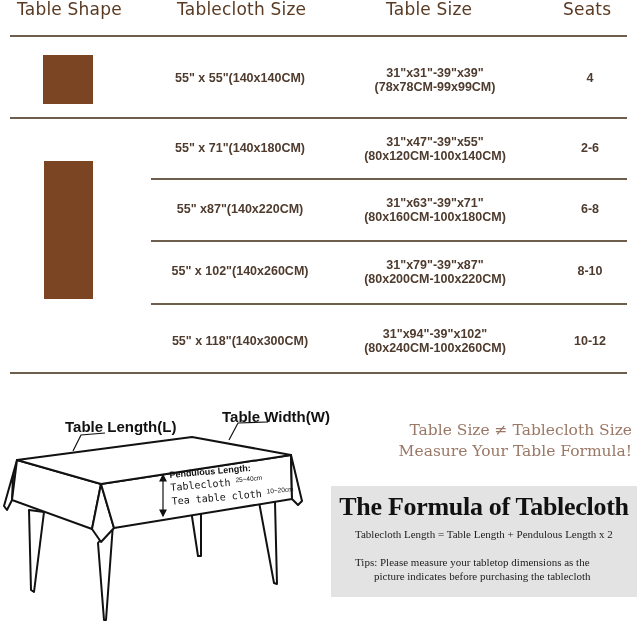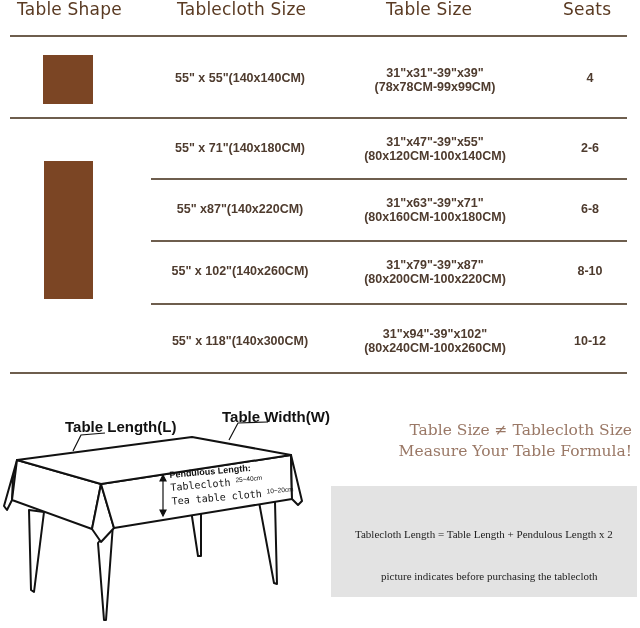--- a/index.html
+++ b/index.html
@@ -139,15 +139,17 @@
   <div style="white-space:nowrap;line-height:12px">
     <span style="font-family:'DejaVu Sans Mono',monospace;font-size:10px;color:#111">Tea table cloth</span>
     <span style="font-family:'Liberation Sans',sans-serif;font-size:6.5px;color:#111;vertical-align:3px">10~20cm</span>
   </div>
 </div>
 
 <div class="tagline" style="top:421px">Table Size ≠ Tablecloth Size</div>
 <div class="tagline" style="top:442px">Measure Your Table Formula!</div>
 
 <div class="formula-box">
+  <div class="formula-title">The Formula of Tablecloth</div>
   <div class="formula-line" style="top:42px">Tablecloth Length = Table Length + Pendulous Length x 2</div>
-  <div class="formula-line" style="top:84px;left:50px">picture indicates before purchasing the tablecloth</div>
+  <div class="formula-line" style="top:70px">Tips: Please measure your tabletop dimensions as the</div>
+  <div class="formula-line" style="top:84px;left:43px">picture indicates before purchasing the tablecloth</div>
 </div>
 
 </body></html>

